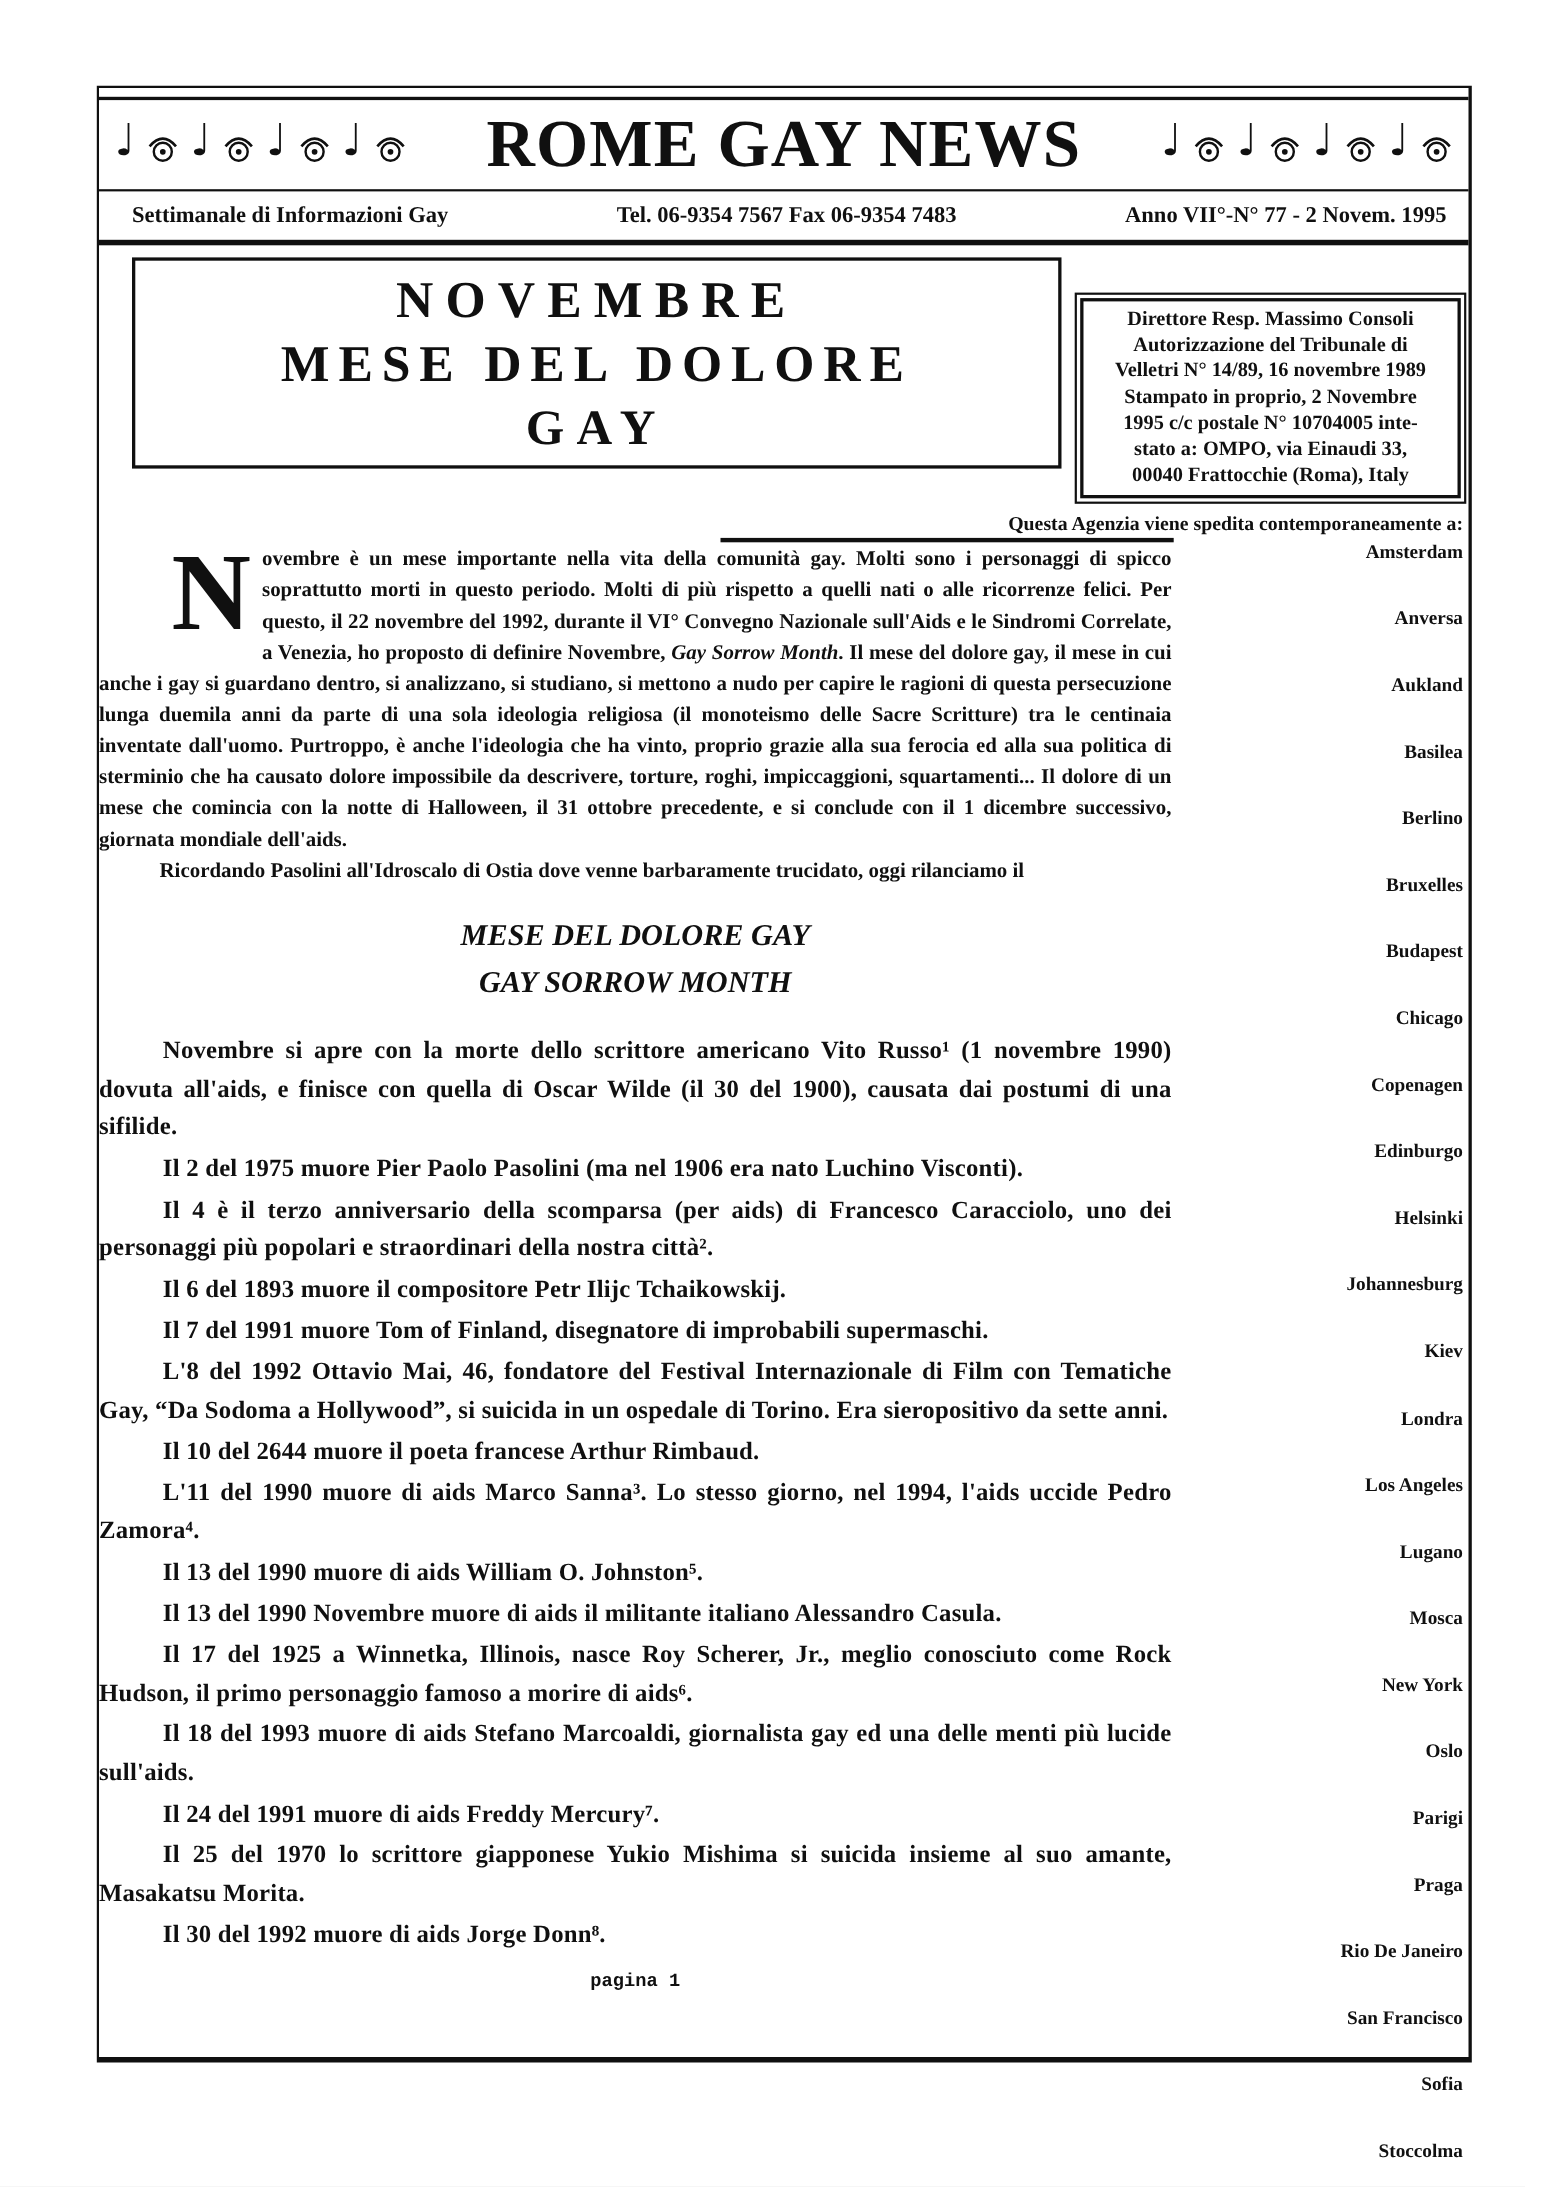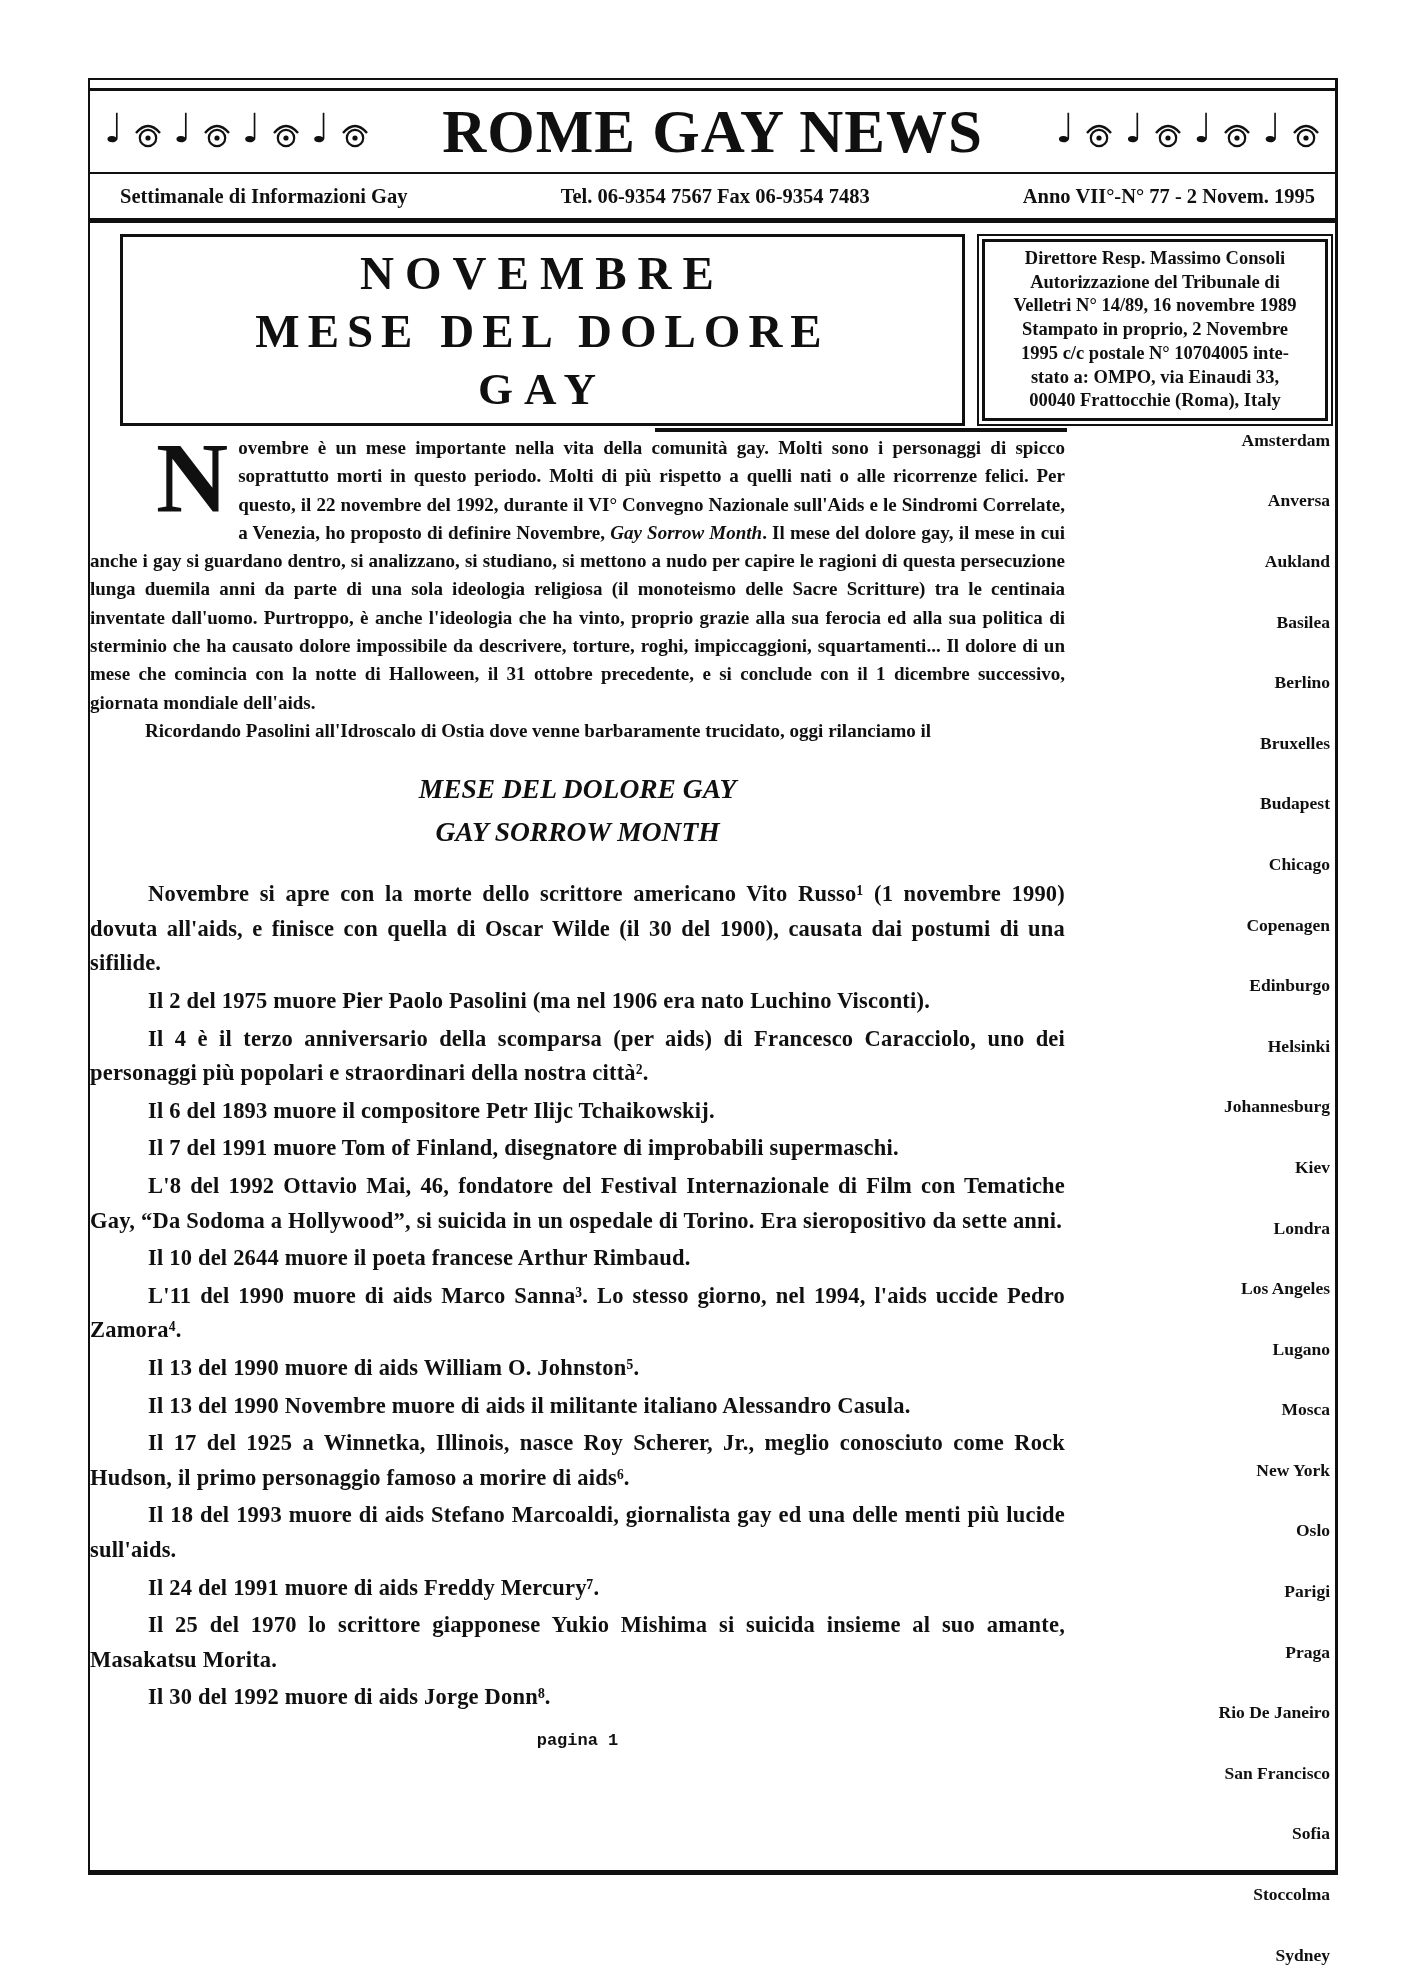--- a/index.html
+++ b/index.html
@@ -55,20 +55,21 @@
     padding:4px 0;
   }
   .tb-line1{font-size:47px;letter-spacing:11px;}
   .tb-line2{font-size:47px;letter-spacing:8px;}
   .tb-line3{font-size:45px;letter-spacing:11px;}
   .imprint-box{
     box-sizing:border-box;
     margin-left:12px;width:356px;height:192px;
     border:2px solid #101010;
     padding:3px;
+    margin-top:32px;
   }
   .imprint-inner{
     box-sizing:border-box;height:100%;
     border:3px solid #101010;
     display:flex;flex-direction:column;justify-content:center;
     text-align:center;font-weight:bold;
     font-size:18.5px;line-height:23.8px;
     padding:2px 2px;
   }
   .dist-label{
@@ -201,20 +202,21 @@
               <div>Autorizzazione del Tribunale di</div>
               <div>Velletri N° 14/89, 16 novembre 1989</div>
               <div>Stampato in proprio, 2 Novembre</div>
               <div>1995 c/c postale N° 10704005 inte-</div>
               <div>stato a:  OMPO, via  Einaudi 33,</div>
               <div>00040 Frattocchie (Roma), Italy</div>
             </div>
         </div>
       </div>
 
+      <div class="dist-label">Questa Agenzia viene spedita contemporaneamente a:</div>
       <div class="dist-underline"></div>
 
       <div class="columns">
         <div class="bodycol">
           <p class="intro">
             <span class="dropcap">N</span><span>ovembre è un mese importante nella vita della comunità gay. Molti sono i personaggi di spicco soprattutto morti in questo periodo. Molti di più rispetto a quelli nati o alle ricorrenze felici. Per questo, il 22 novembre del 1992, durante il VI° Convegno Nazionale sull'Aids e le Sindromi Correlate, a Venezia, ho proposto di definire Novembre, </span><span class="it">Gay Sorrow Month</span><span>. Il mese del dolore gay, il mese in cui anche i gay si guardano dentro, si analizzano, si studiano, si mettono a nudo per capire le ragioni di questa persecuzione lunga duemila anni da parte di una sola ideologia religiosa (il monoteismo delle Sacre Scritture) tra le centinaia inventate dall'uomo. Purtroppo, è anche l'ideologia che ha vinto, proprio grazie alla sua ferocia ed alla sua politica di sterminio che ha causato dolore impossibile da descrivere, torture, roghi, impiccaggioni, squartamenti... Il dolore di un mese che comincia con la notte di Halloween, il 31 ottobre precedente, e si conclude con il 1 dicembre successivo, giornata mondiale dell'aids.</span>
           </p>
           <p class="recall">Ricordando Pasolini all'Idroscalo di Ostia dove venne barbaramente trucidato, oggi rilanciamo il</p>
           <div class="heading">
             <div>MESE DEL DOLORE GAY</div>

